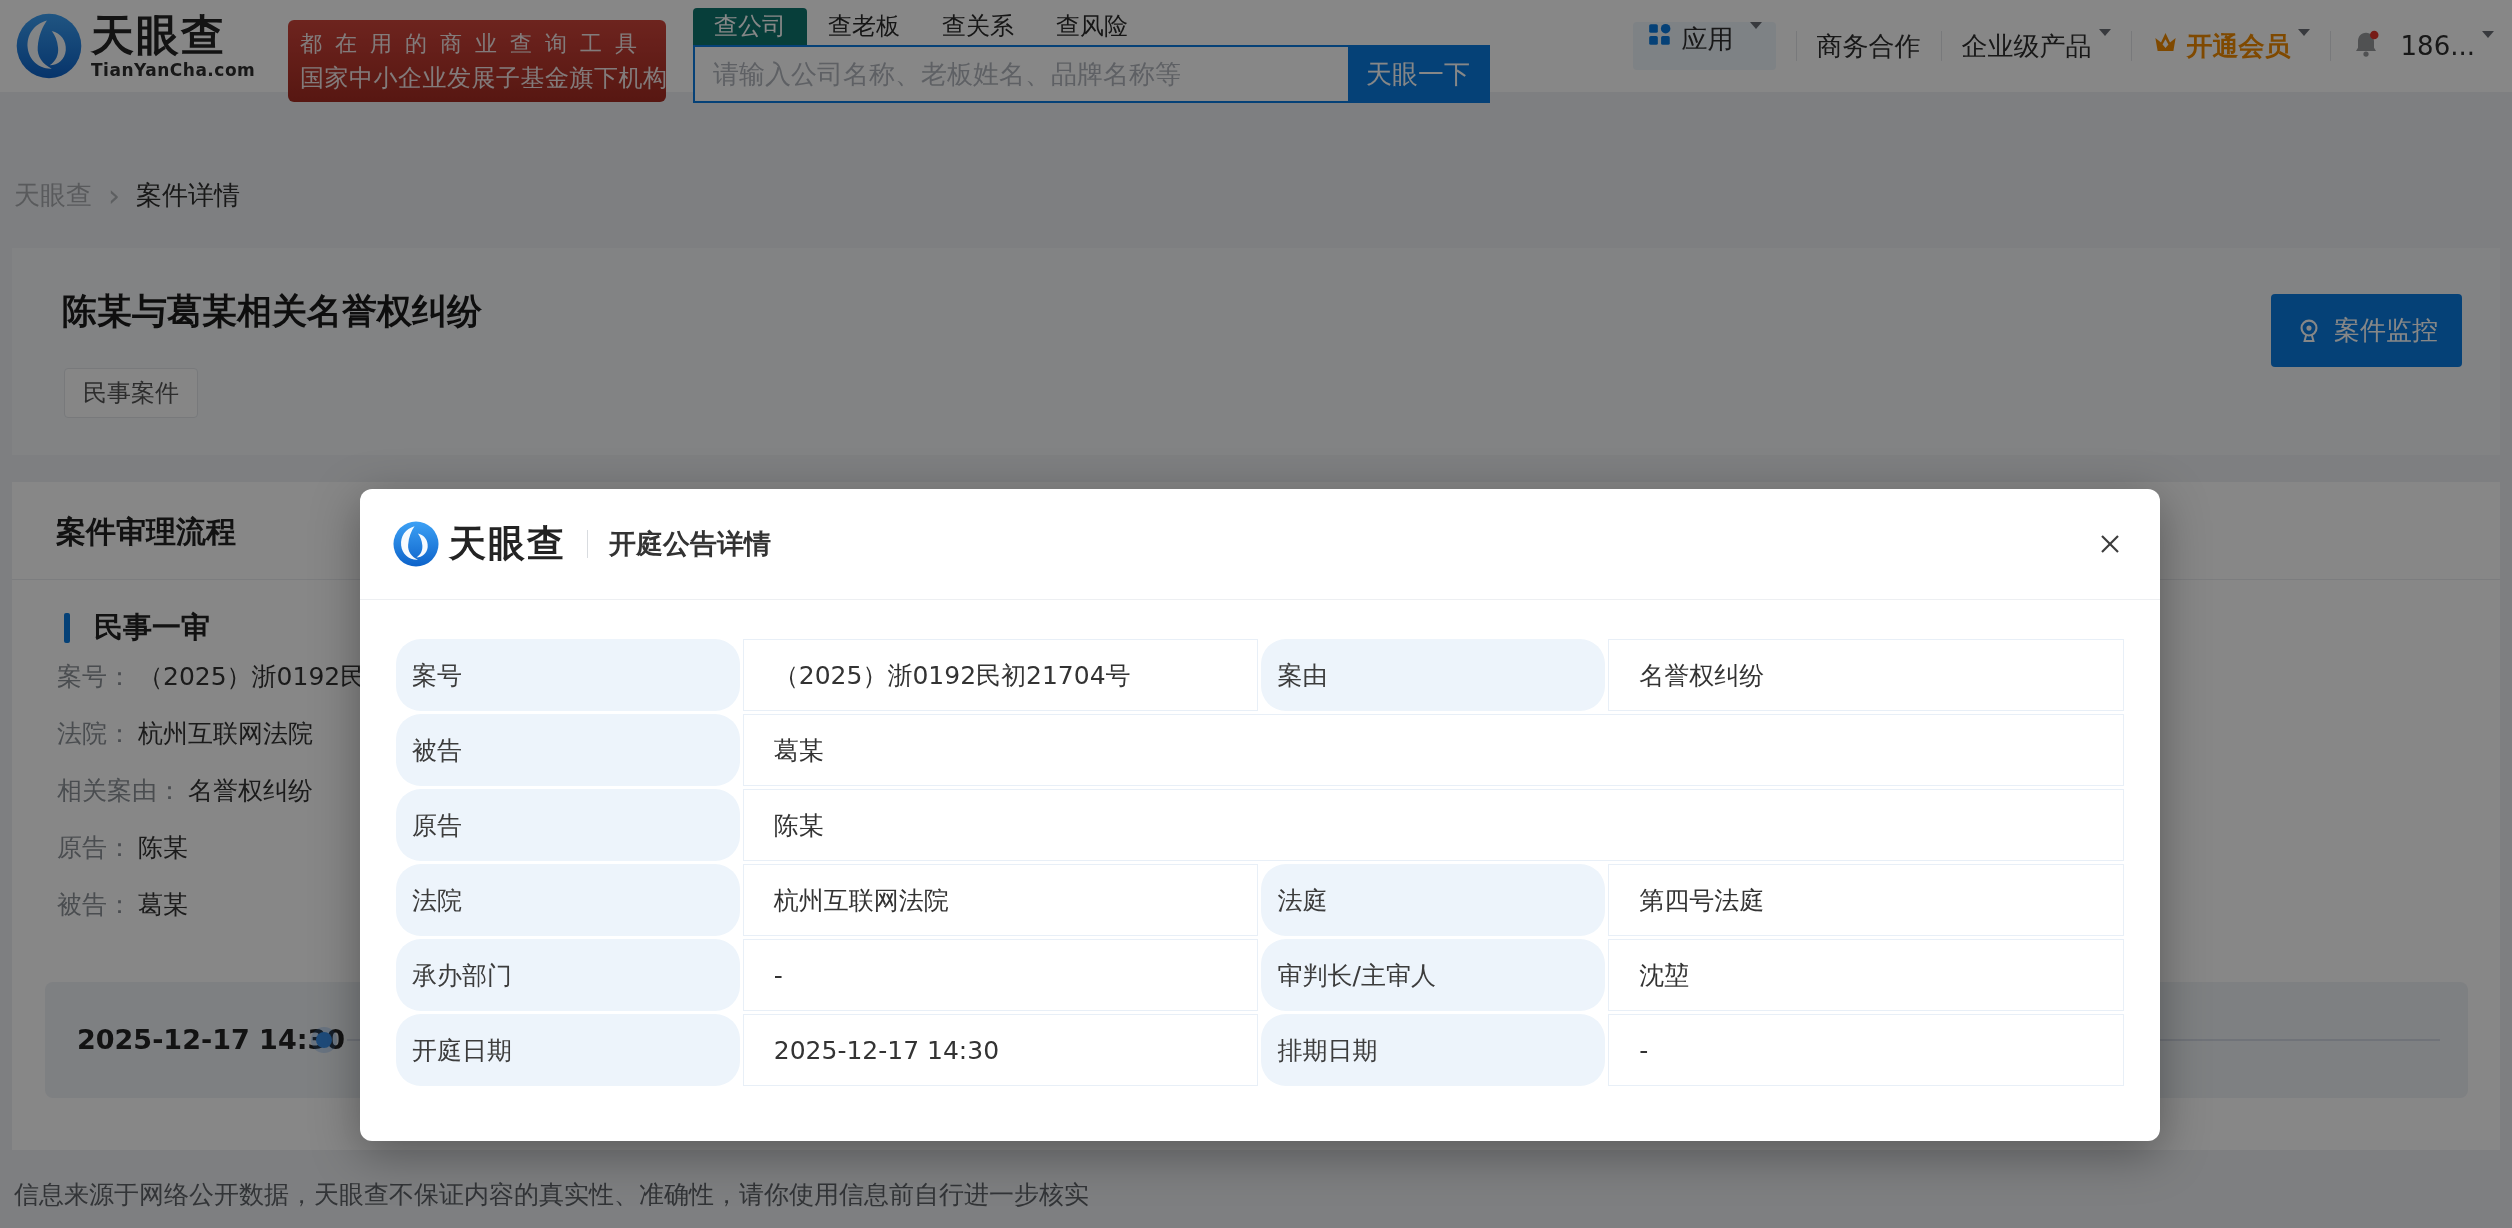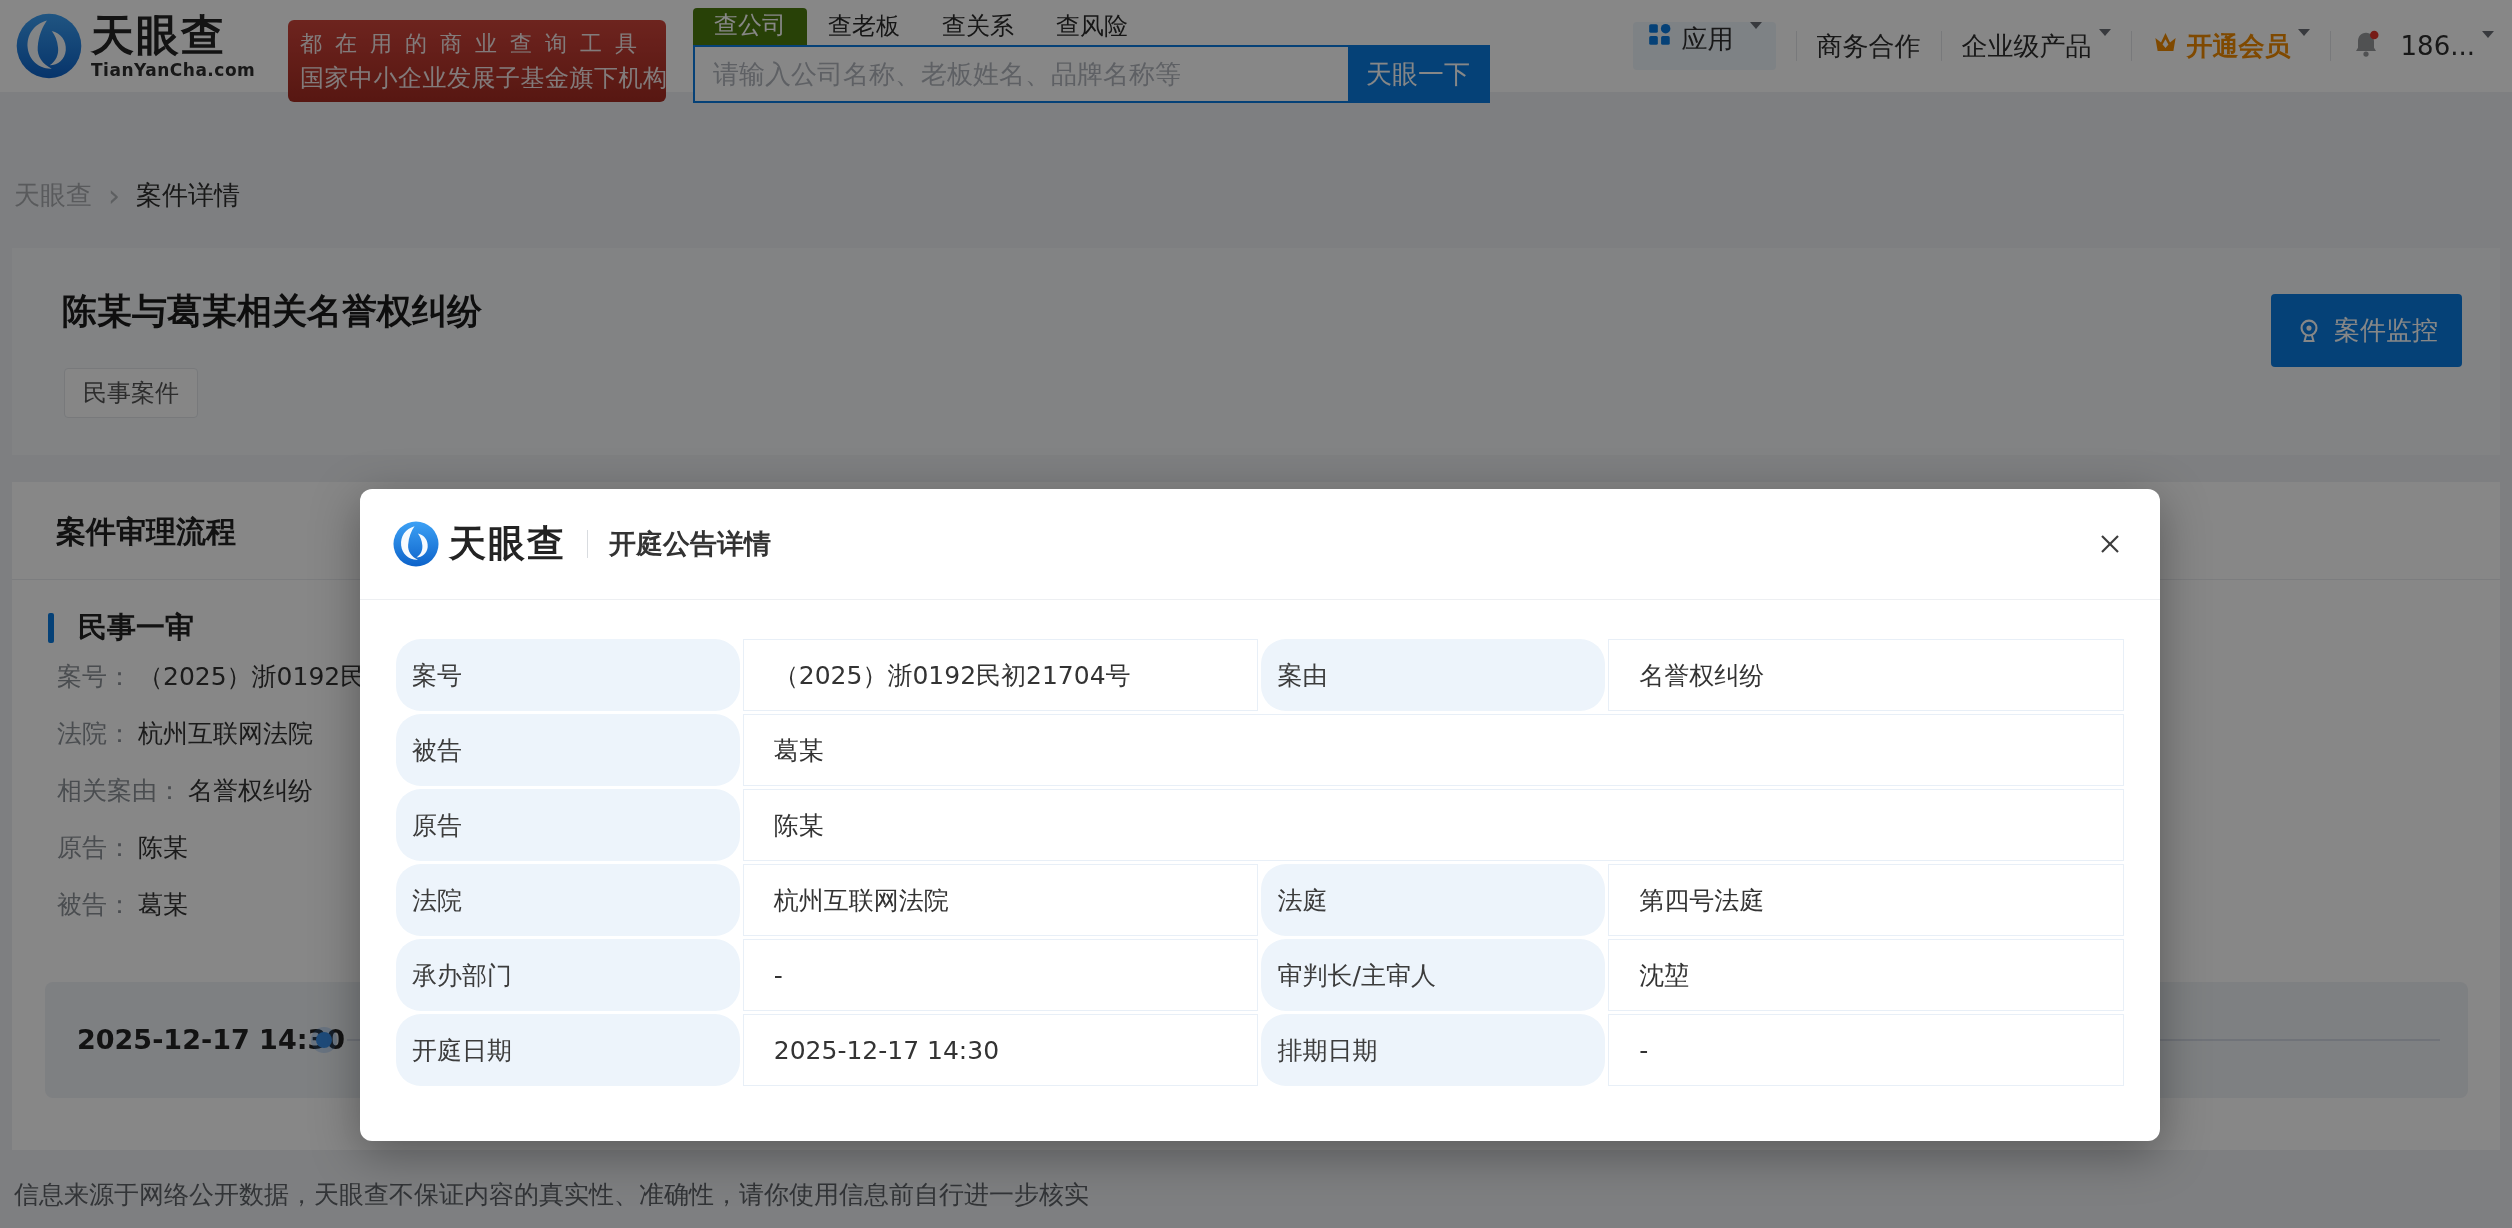--- a/index.html
+++ b/index.html
@@ -18,21 +18,21 @@
   .logo-name { font-size:43px; font-weight:700; color:#252525; letter-spacing:2px; line-height:46px; }
   .logo-dom { font-size:17px; font-weight:700; color:#2e2e2e; letter-spacing:.5px; margin-top:2px; }
   .badge { position:absolute; left:288px; top:20px; width:378px; height:82px; border-radius:6px;
     background:linear-gradient(180deg,#cf443a,#a52c22); display:flex; flex-direction:column;
     justify-content:center; padding:0 12px; }
   .badge-l1 { color:#f5e9e8; font-size:22px; letter-spacing:13px; white-space:nowrap; line-height:34px; }
   .badge-l2 { color:#f5e9e8; font-size:24px; letter-spacing:.5px; white-space:nowrap; line-height:34px; }
   .search { position:absolute; left:693px; top:8px; }
   .stabs { display:flex; align-items:flex-end; height:37px; }
   .stab { font-size:24px; color:#2b2b2b; padding:0 21px; height:37px; line-height:37px; cursor:pointer; }
-  .stab.active { background:#4d7c0f; color:#fff; border-radius:4px 4px 0 0;font-family:Liberation Mono, monospace; }
+  .stab.active { background:#0f766e; color:#fff; border-radius:4px 4px 0 0; }
   .sbox { width:797px; height:58px; border:2px solid #0b7ce0; display:flex; background:#fff; }
   .sinput { flex:1; border:none; outline:none; font-size:26px; padding-left:18px;
     font-family:inherit; color:#333; }
   .sinput::placeholder { color:#b2b6bd; }
   .sbtn { width:140px; background:#0b7ce0; color:#fff; font-size:26px; border:none;
     font-family:inherit; cursor:pointer; }
   .hnav { position:absolute; right:18px; top:0; height:92px; display:flex; align-items:center; }
   .appbox { background:#eef5fc; border-radius:4px; height:48px; padding:0 14px; display:flex;
     align-items:flex-start; gap:9px; cursor:pointer; }
   .navtxt { font-size:26px; color:#2f2f2f; white-space:nowrap; cursor:pointer; }
@@ -52,21 +52,21 @@
   .ttl { position:absolute; left:50px; top:40px; font-size:35px; font-weight:700; color:#1b1b1b; }
   .tag { position:absolute; left:52px; top:120px; display:inline-block; padding:8px 18px;
     font-size:24px; color:#555; background:#fdfdfe; border:1px solid #e2e5e9; border-radius:4px; }
   .monbtn { position:absolute; right:38px; top:46px; height:73px; background:#0b7ce0; color:#fff;
     border:none; border-radius:4px; font-size:26px; padding:0 24px; display:flex; align-items:center;
     gap:11px; cursor:pointer; font-family:inherit; }
   
   .mcard { position:absolute; left:12px; top:482px; width:2488px; height:668px; background:#fff; }
   .sec-h { position:absolute; left:44px; top:30px; font-size:30px; font-weight:700; color:#222; }
   .sec-div { position:absolute; left:0; top:97px; width:100%; height:1px; background:#ebedf0; }
-  .stage { position:absolute; left:36px; top:126px; display:flex; align-items:center;justify-content:space-between; }
+  .stage { position:absolute; left:52px; top:126px; display:flex; align-items:center;justify-content:space-between; }
   .stage-bar { width:6px; height:30px; background:#0b7ce0; border-radius:2px; }
   .stage-txt { margin-left:24px; font-size:29px; font-weight:700; color:#222; }
   .dets { position:absolute; left:45px; top:182px; }
   .det { font-size:25px; height:25px; line-height:25px; margin-bottom:32px; white-space:nowrap; }
   .det .lb { color:#8d9298; }
   .det .vl { color:#333; margin-left:6px; }
   .tl { position:absolute; left:33px; right:32px; top:500px; height:116px; background:#eef1f6;
     border-radius:8px; cursor:pointer; }
   .tl-date { position:absolute; left:32px; top:0; line-height:116px; font-size:27px; font-weight:700; color:#242424; }
   .tl-dot { position:absolute; left:271px; top:50px; width:16px; height:16px; border-radius:50%;

